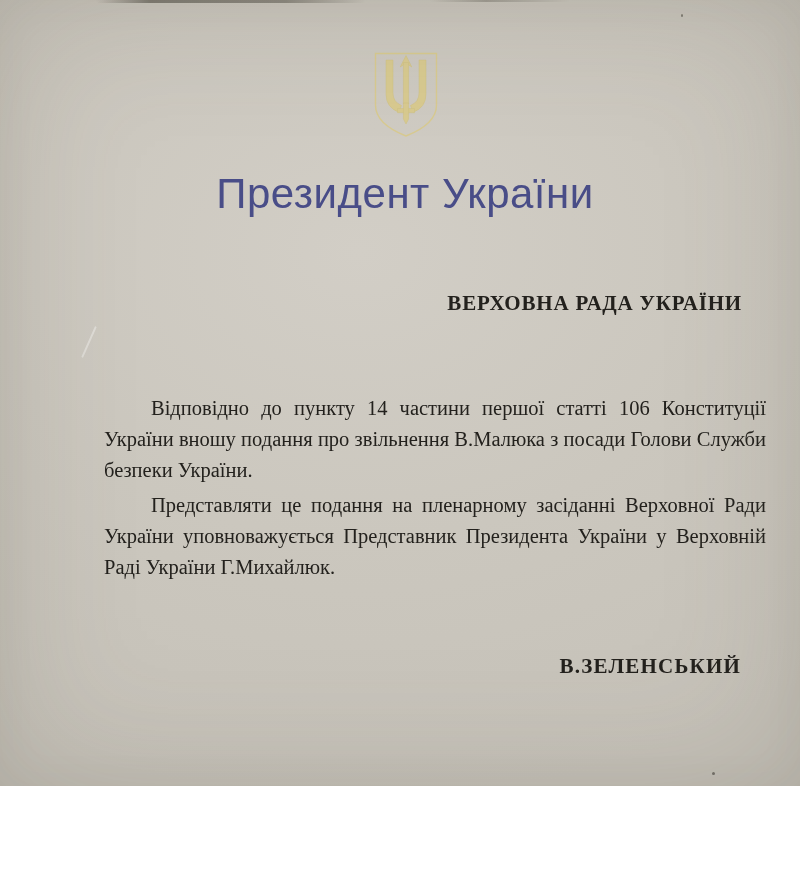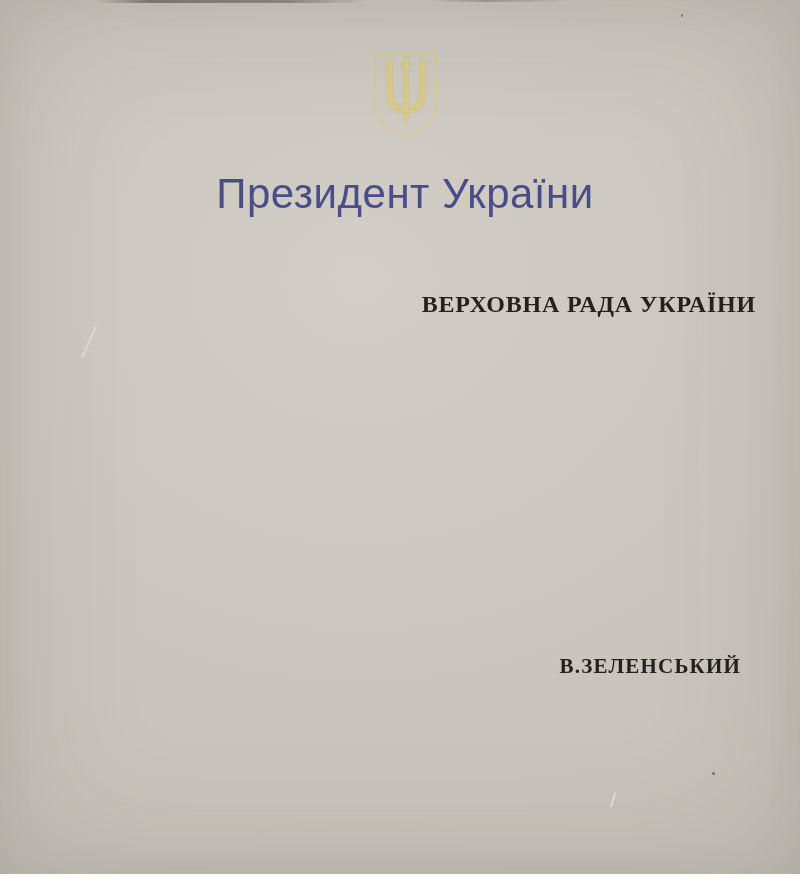--- a/index.html
+++ b/index.html
@@ -2,21 +2,21 @@
 <html><head>
 <meta charset="utf-8">
 <style>
   html, body {
     margin: 0;
     padding: 0;
   }
   .photo {
     position: relative;
     width: 800px;
-    height: 874px;
+    height: 786px;
     overflow: hidden;
     background:
       radial-gradient(ellipse 90% 70% at 45% 32%, #d2cec6 0%, #cbc7be 52%, #c6c2b9 100%);
     font-family: "Liberation Serif", serif;
   }
   
   .vignette {
     position: absolute;
     inset: 0;
     pointer-events: none;
@@ -98,23 +98,23 @@
     font-size: 42px;
     font-weight: 400;
     letter-spacing: 0.5px;
     color: #3e4383;
     opacity: 0.92;
   }
 
   .recipient {
     position: absolute;
     top: 291px;
-    right: 44px;
+    right: 58px;
     font-family: "Liberation Serif", serif;
-    font-size: 24px;
+    font-size: 21px;
     font-weight: 700;
     letter-spacing: 0.8px;
     color: #23211d;
   }
 
   .body-text {
     position: absolute;
     left: 104px;
     top: 393px;
     width: 662px;
@@ -163,20 +163,22 @@
 
       <path d="M32.4,53 h5.2 v16 l-2.6,5 -2.6,-5 z"></path>
     </g>
   </svg>
 
   <div class="letterhead-title">Президент України</div>
 
   <div class="recipient">ВЕРХОВНА РАДА УКРАЇНИ</div>
 
   <div class="body-text">
+    <p>Відповідно до пункту 14 частини першої статті 106 Конституції України вношу подання про звільнення В.Малюка з посади Голови Служби безпеки України.</p>
+    <p>Представляти це подання на пленарному засіданні Верховної Ради України уповноважується Представник Президента України у Верховній Раді України Г.Михайлюк.</p>
   </div>
 
   <div class="signature">В.ЗЕЛЕНСЬКИЙ</div>
 
   <div class="crease-1"></div>
   <div class="crease-2"></div>
   <div class="speck-1"></div>
   <div class="speck-2"></div>
 
   <div class="vignette"></div>

